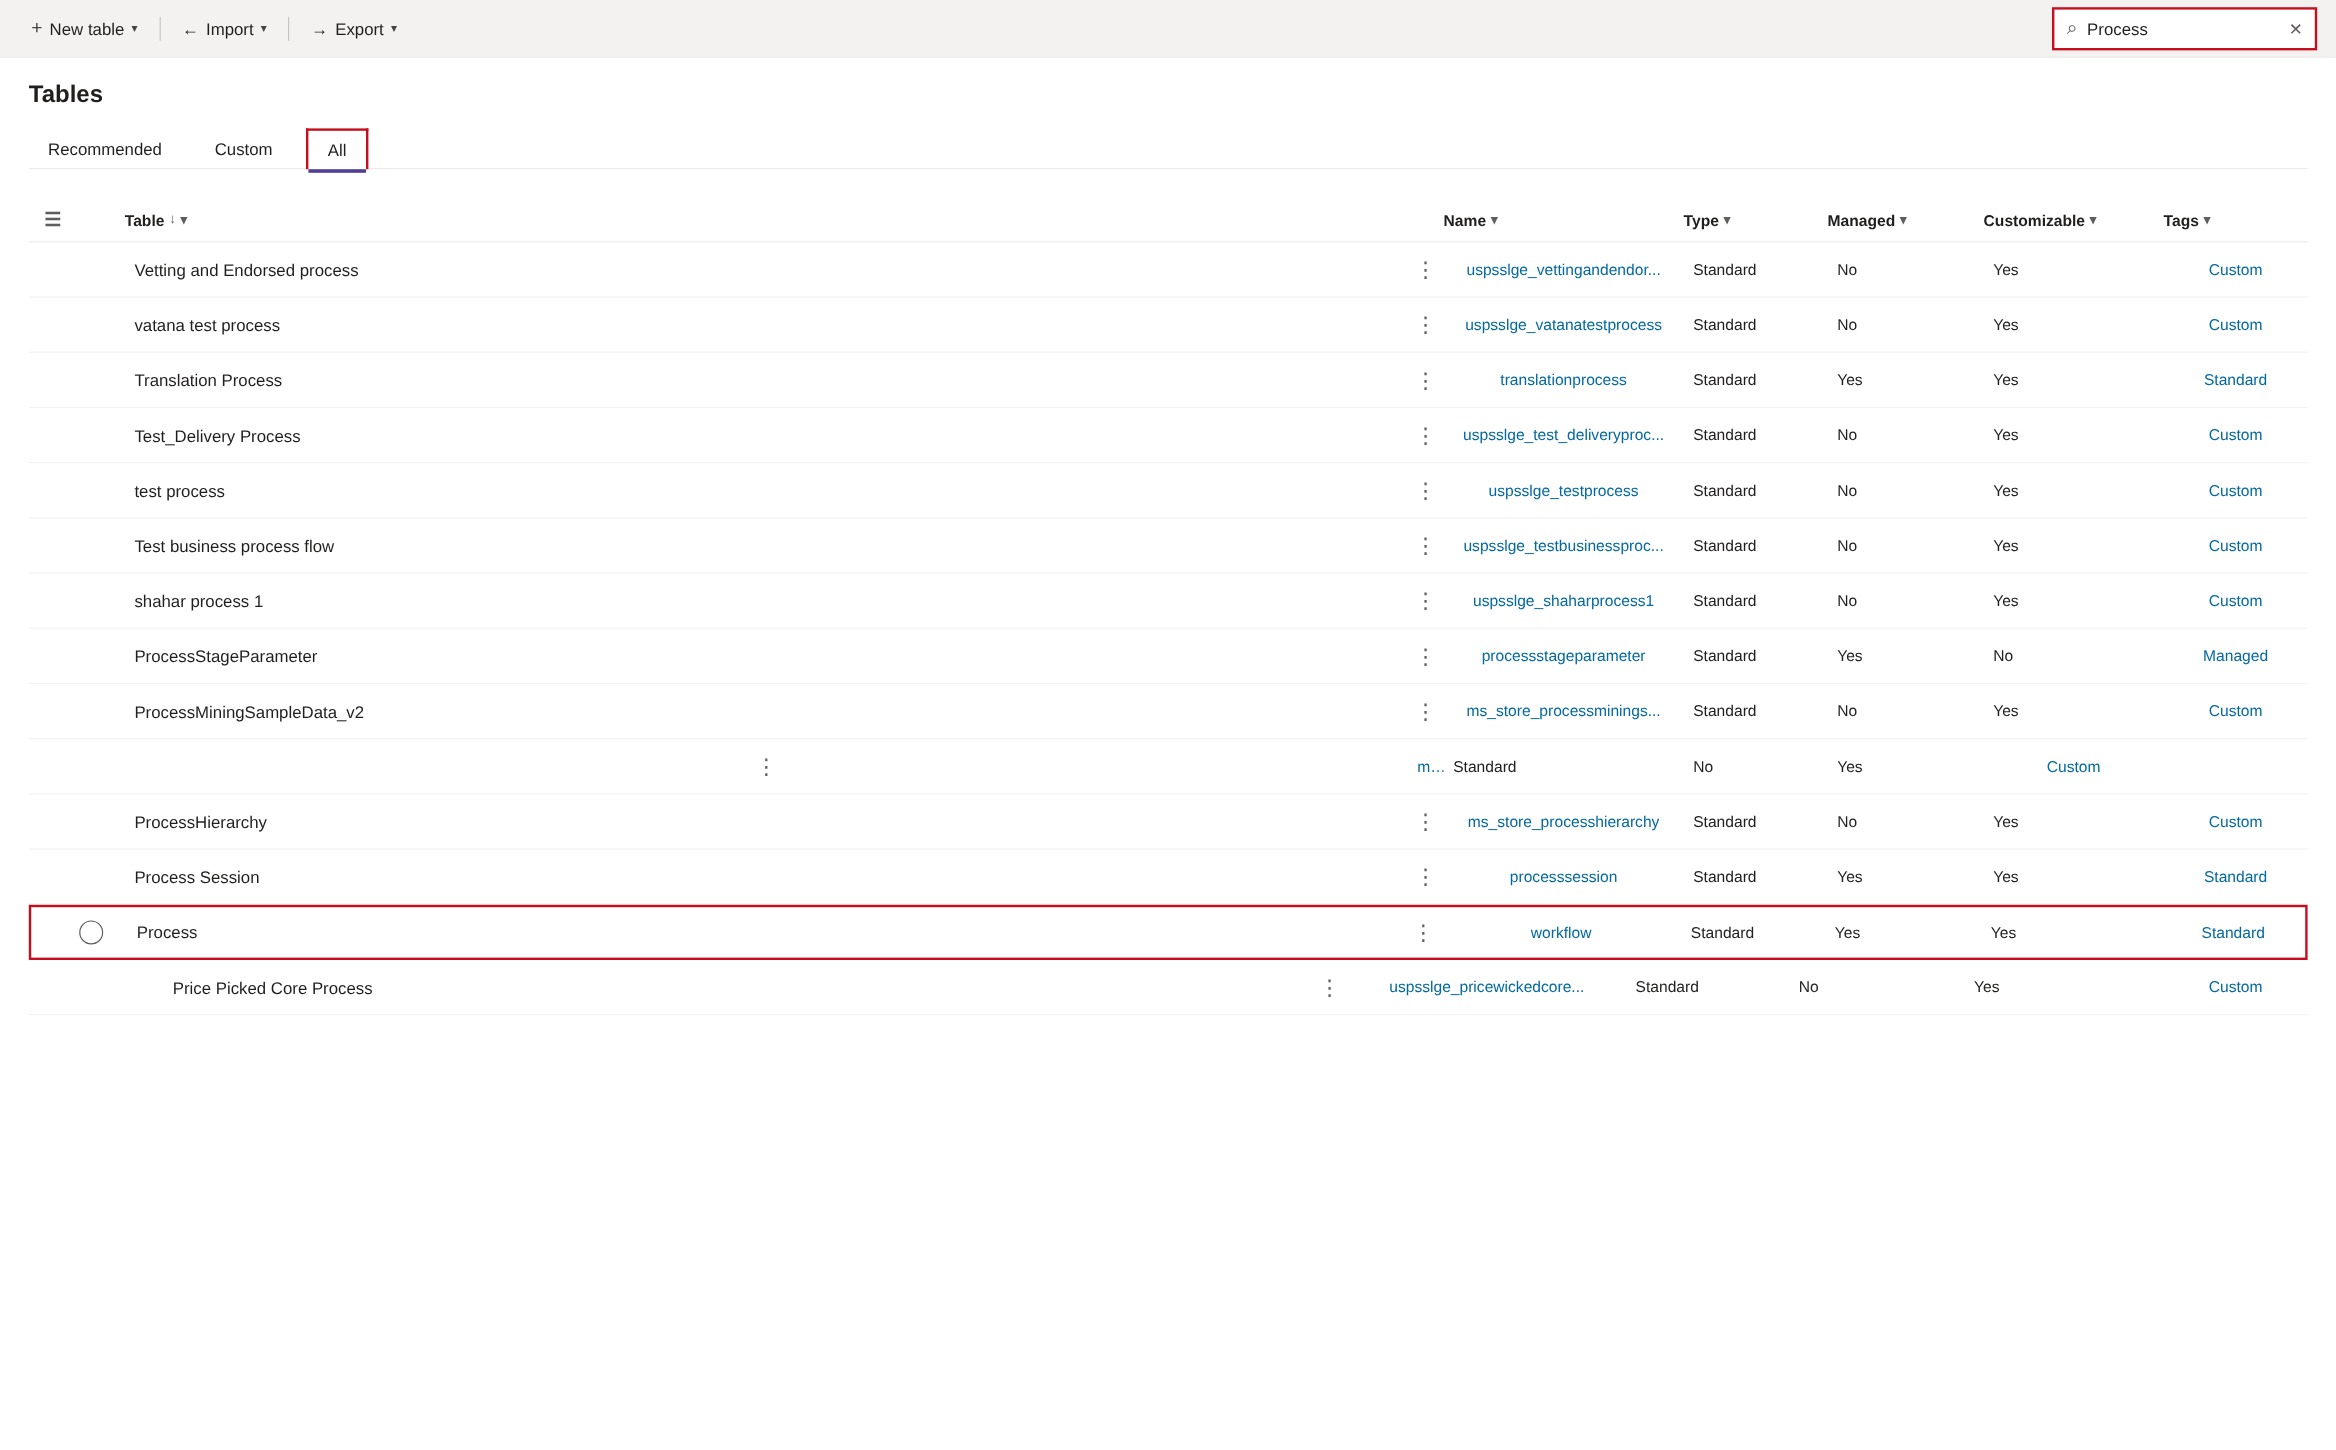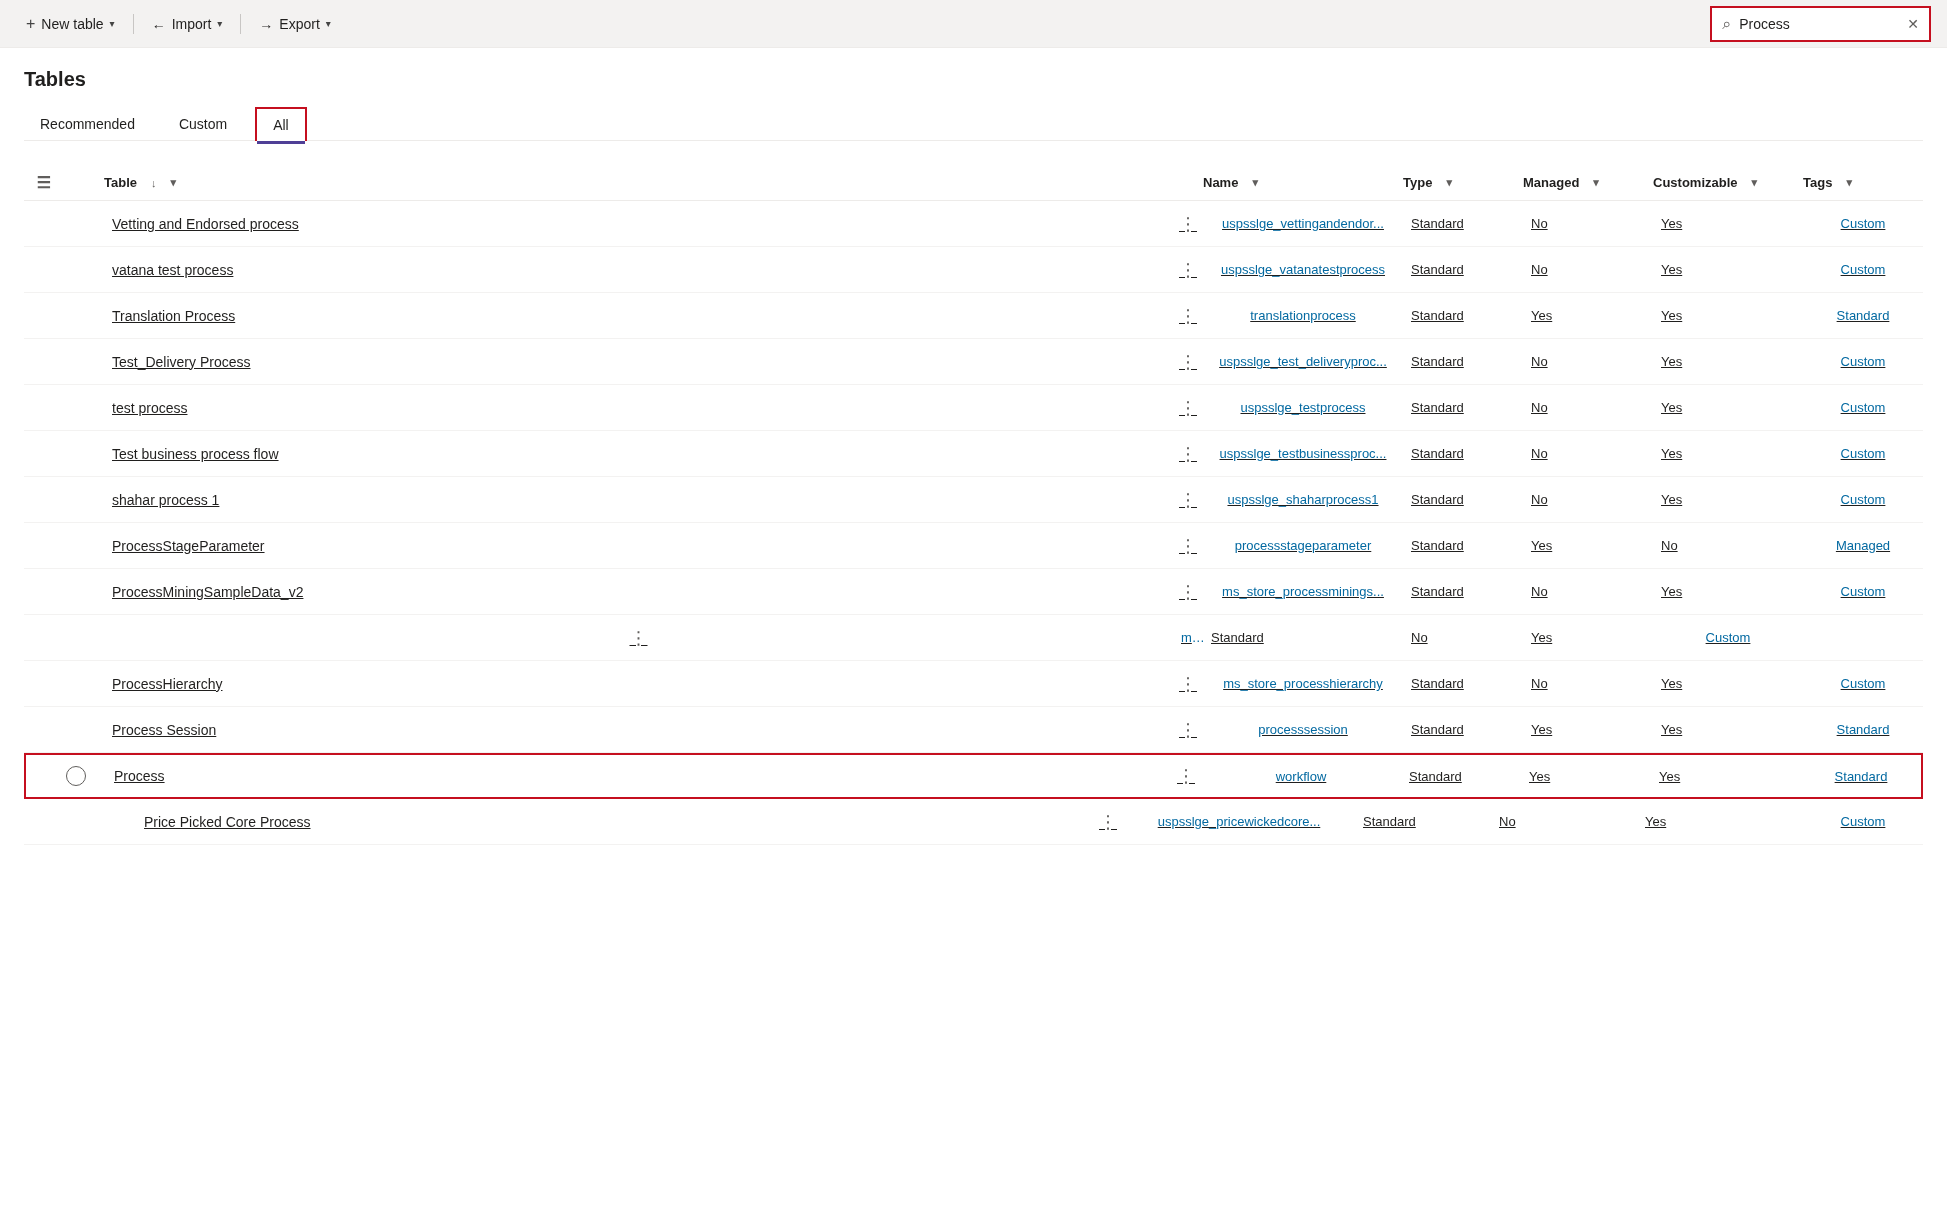--- a/index.html
+++ b/index.html
@@ -114,36 +114,35 @@
       align-items: center;
       padding: 8px 0;
       border-bottom: 1px solid #edebe9;
       font-weight: 600;
       font-size: 13px;
       color: #201f1e;
     }
     .table-header .col-header {
       display: flex;
       align-items: center;
-      gap: 14px;
+      gap: 4px;
       cursor: pointer;
       white-space: nowrap;
     }
     .col-sort { font-size: 11px; color: #605e5c; }
 
     
     .table-row {
       display: grid;
       grid-template-columns: 40px 40px 1fr 30px 200px 120px 130px 150px 120px;
       align-items: center;
       padding: 0;
       border-bottom: 1px solid #f3f2f1;
       min-height: 46px;
       cursor: pointer;
-      text-decoration: underline;
     }
     .table-row.selected {
       border: 2px solid #c50f1f;
       background: #fff;
     }
 
     .row-checkbox {
       width: 20px;
       height: 20px;
       border: 1px solid #605e5c;

